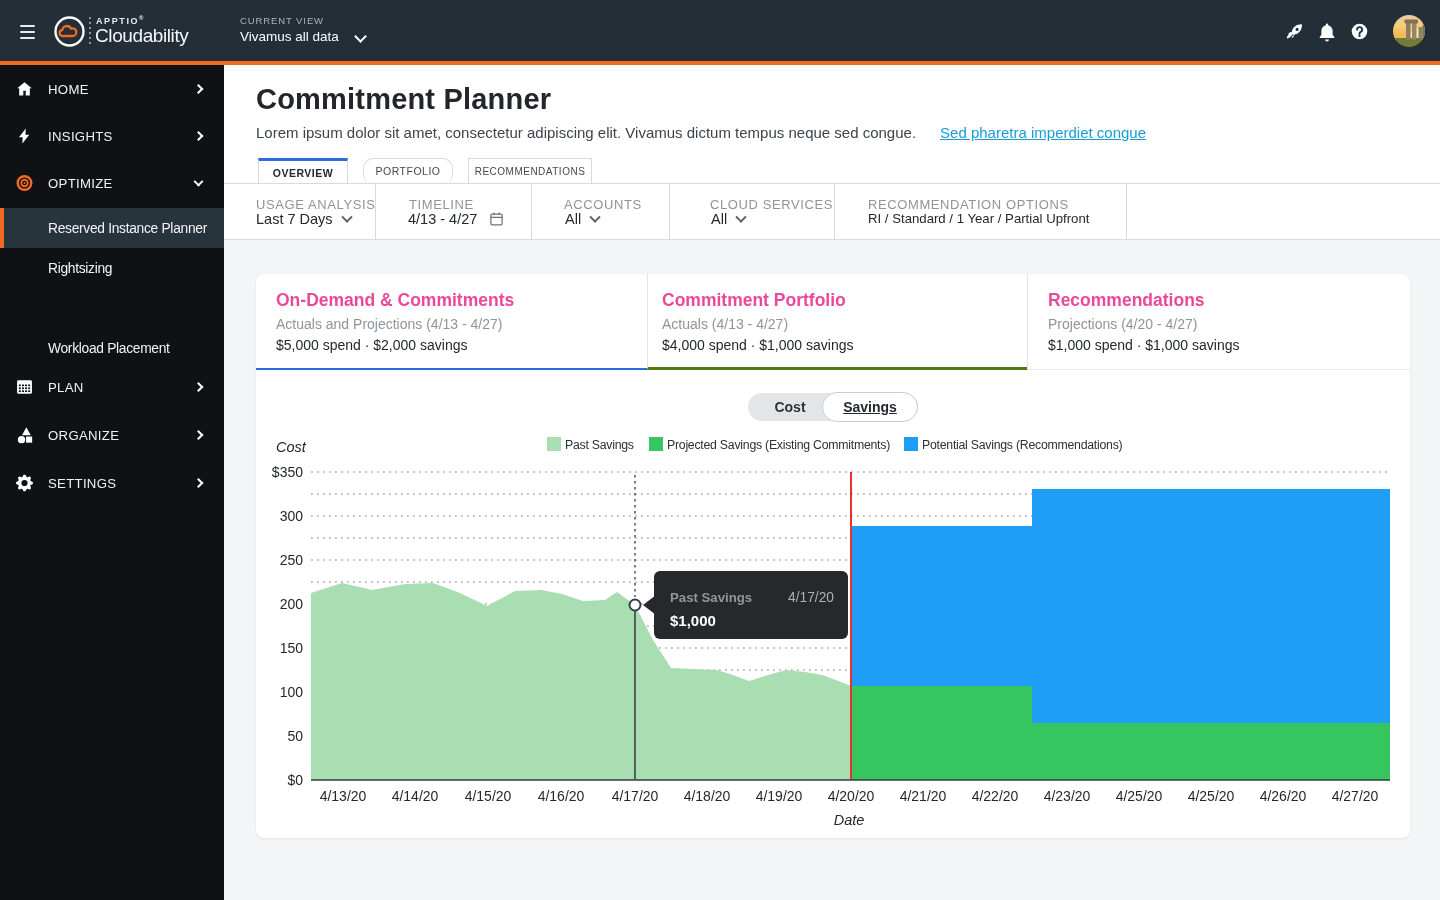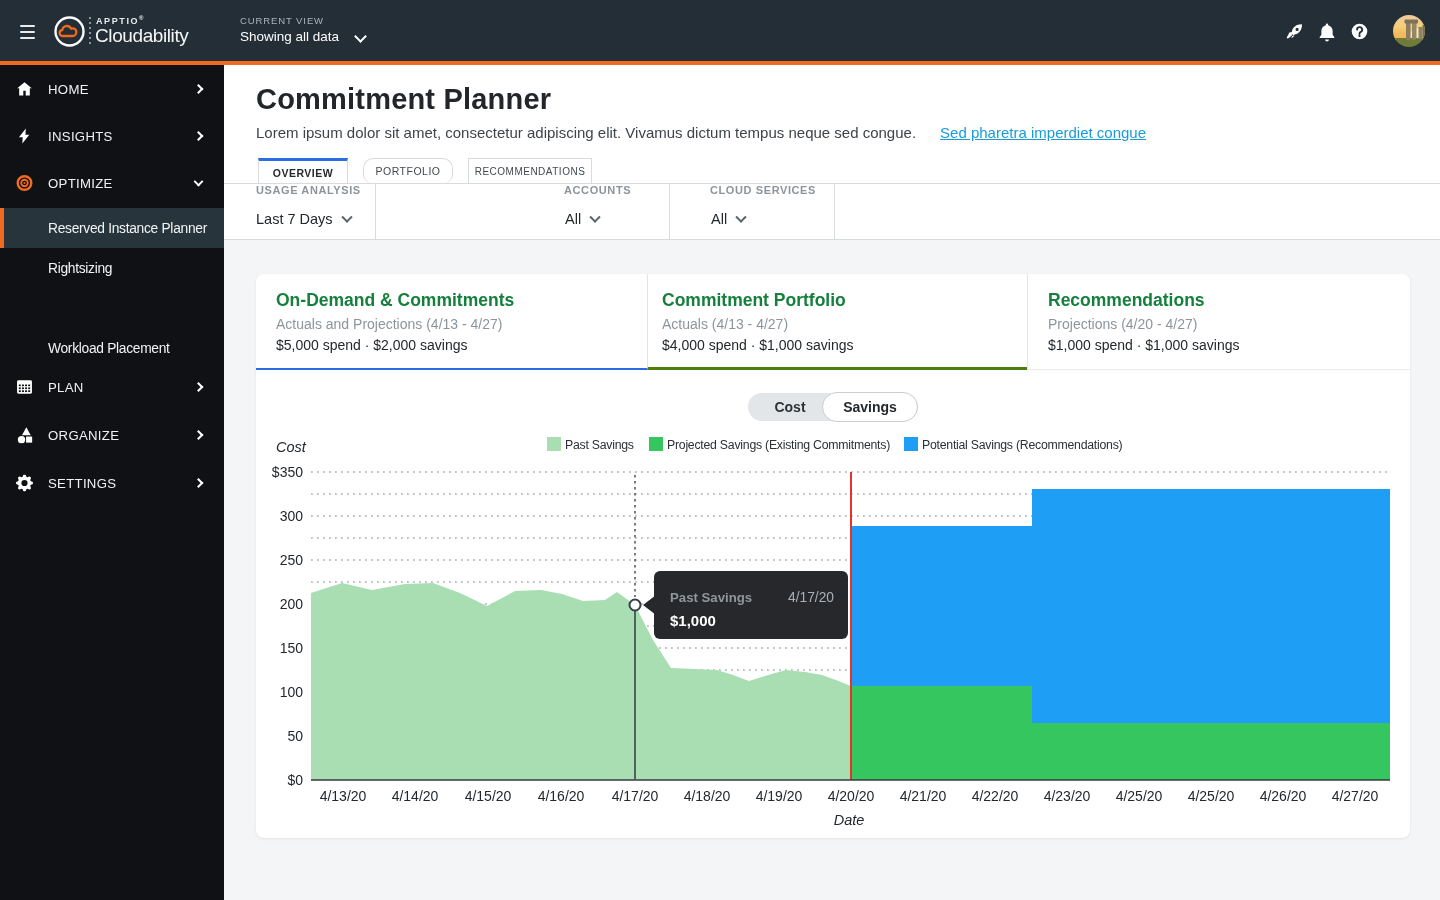--- a/index.html
+++ b/index.html
@@ -43,59 +43,59 @@
 
 
 .tab { position:absolute; top:93px; height:26px; background:#fff; border:1px solid #d8dbde; border-bottom:none; font-size:10.5px; letter-spacing:0.5px; color:#43494e; text-align:center; line-height:25px; }
 #tab1 { left:34px; width:90px; border-top:3px solid #2c6ce0; color:#24292d; font-weight:bold; height:25px; z-index:3; }
 #tab2 { left:139px; width:90px;border-radius:10px; }
 #tab3 { left:244px; width:124px; font-size:10px; }
 
 
 #filterbar { position:absolute; left:0; top:118px; width:1216px; height:57px; border-top:1px solid #d8dbde; border-bottom:1px solid #d8dbde; background:#fff; }
 .fsec { position:absolute; top:0; height:100%; border-right:1px solid #d8dbde; }
-.flabel { position:absolute; top:0; font-size:11px; letter-spacing:0.6px; color:#8d959b; white-space:nowrap;font-weight:bold; }
+.flabel { position:absolute; top:13px; font-size:13px; letter-spacing:0.6px; color:#8d959b; white-space:nowrap; }
 .fvalue { position:absolute; top:27px; font-size:14.5px; color:#23282c; white-space:nowrap; }
 .chev-dn-g { display:inline-block; width:8px; height:8px; border-right:2px solid #5b646b; border-bottom:2px solid #5b646b; transform:rotate(45deg) translate(-2px,-2px); margin-left:10px; }
 
 
 #grayarea { position:absolute; left:0; top:175px; width:1216px; height:660px; background:#f3f5f6; }
 #card { position:absolute; left:32px; top:34px; width:1154px; height:564px; background:#fff; border-radius:8px; box-shadow:0 1px 3px rgba(0,0,0,0.08); }
 .statcol { position:absolute; top:0; height:96px; }
-.statcol h3 { font-size:17.5px; color:#15803d; position:absolute; left:20px; top:16px; white-space:nowrap; }
+.statcol h3 { font-size:17.5px; color:#ec4899; position:absolute; left:20px; top:16px; white-space:nowrap; }
 .statcol .sub { position:absolute; left:20px; top:42px; font-size:14px; color:#8d959b; white-space:nowrap; }
 .statcol .amt { position:absolute; left:20px; top:63px; font-size:14px; color:#23282c; white-space:nowrap; }
 #stat1 { left:0; width:391px; border-bottom:2.5px solid #2c6ce0; }
 #stat2 { left:391px; width:380px; border-left:1px solid #e2e5e8; border-bottom:3px solid #4d7c0f; } #stat2 h3,#stat2 .sub,#stat2 .amt { left:14px; }
 #stat3 { left:771px; width:383px; border-left:1px solid #e2e5e8; border-bottom:1px solid #e9ebec; }
 
 
 #toggle { position:absolute; left:492px; top:119px; width:170px; height:28px; background:#e3e6e9; border-radius:14px; }
 #toggle .cost { position:absolute; left:0; top:0; width:84px; height:28px; line-height:28px; text-align:center; font-size:14px; font-weight:bold; color:#2c3236; }
-#toggle .sav { position:absolute; left:74px; top:-1px; width:96px; height:30px; line-height:28px; text-align:center; font-size:14px; font-weight:bold; color:#23282c; background:#fff; border:1px solid #c7cdd2; border-radius:15px; }
+#toggle .sav { position:absolute; left:74px; top:-1px; width:96px; height:30px; line-height:28px; text-align:center; font-size:14px; font-weight:bold; color:#23282c; background:#fff; border:1px solid #c7cdd2; border-radius:15px;text-decoration:underline; }
 </style>
 </head>
 <body>
 
 <div id="topbar">
   <div class="orange"></div>
   <div id="hamb">
       <div></div>
       <div></div>
       <div></div>
     </div>
   <svg id="logo" width="31" height="31" viewBox="0 0 31 31">
     <circle cx="15.5" cy="15.5" r="14" fill="none" stroke="#fbfbfb" stroke-width="2.4"></circle>
     <path d="M9 20 C6.8 20 5.6 18.6 5.6 17 C5.6 15.5 6.7 14.3 8.3 14.2 C8.5 11.8 10.5 10 12.9 10 C14.8 10 16.4 11.1 17.2 12.7 C17.7 12.5 18.2 12.4 18.7 12.4 C20.7 12.4 22.3 13.9 22.3 15.9 C22.3 18 20.7 20 18.6 20 Z" fill="none" stroke="#f06a21" stroke-width="2.3" stroke-linejoin="round"></path>
   </svg>
   <div id="dotline"></div>
   <div id="apptio">APPTIO<sup>®</sup></div>
   <div id="cloudability">Cloudability</div>
   <div id="curview">CURRENT VIEW</div>
-  <div id="showall">Showing all data</div>
+  <div id="showall">Vivamus all data</div>
   <span id="viewchev" class="chev-dn-w"></span>
   <svg class="abs" style="left:1285px;top:22px;" width="19" height="19" viewBox="0 0 24 24">
     <path d="M9.4 15.6 C7.6 13.8 8.6 12.6 9 11 C10.2 6.4 15 2.6 21.4 3 C21.8 9.4 17.6 14.4 13.2 15.5 C11.7 15.8 11 17.2 9.4 15.6 Z M15.3 7.4 a2 2 0 1 0 .01 4 a2 2 0 0 0 -.01 -4 Z" fill="#fcfdfd" fill-rule="evenodd"></path>
     <path d="M9.1 14.6 C7.4 17.3 4.2 20.2 3.3 19.9 C2.6 19.5 5.3 16 8 13.7 L9.1 14.6 Z" fill="none" stroke="#fcfdfd" stroke-width="1.8" stroke-linejoin="round"></path>
     <path d="M7.4 12.6 C5.5 12.9 4.5 14.1 4.2 16.1 C6.2 15.8 7.2 14.7 7.4 12.6 Z M11.6 16.8 C11.3 18.8 10.2 19.8 8.2 20.1 C8.5 18.1 9.6 17.1 11.6 16.8 Z" fill="#fcfdfd"></path>
   </svg>
   <svg class="abs" style="left:1318px;top:22px;" width="18" height="20" viewBox="0 0 24 26" fill="#fcfdfd">
     <path d="M12 1.5c.8 0 1.5.7 1.5 1.5v1c3.4.7 6 3.7 6 7.4v5.1l2.2 3.2c.3.5 0 1.3-.7 1.3H3c-.7 0-1-.8-.7-1.3l2.2-3.2v-5.1c0-3.7 2.6-6.7 6-7.4v-1c0-.8.7-1.5 1.5-1.5z"></path>
     <path d="M9.5 23h5a2.5 2.5 0 01-5 0z"></path>
   </svg>
@@ -205,27 +205,40 @@
   <div id="subtitle">Lorem ipsum dolor sit amet, consectetur adipiscing elit. Vivamus dictum tempus neque sed congue.<a href="#">Sed pharetra imperdiet congue</a></div>
   <div class="tab" id="tab1">OVERVIEW</div>
   <div class="tab" id="tab2">PORTFOLIO</div>
   <div class="tab" id="tab3">RECOMMENDATIONS</div>
 
   <div id="filterbar">
     <div class="fsec" style="left:0;width:152px;">
       <span class="flabel" style="left:32px;">USAGE ANALYSIS</span>
       <span class="fvalue" style="left:32px;">Last 7 Days<span class="chev-dn-g"></span></span>
     </div>
+    <div class="fsec" style="left:152px;width:156px;">
+      <span class="flabel" style="left:33px;">TIMELINE</span>
+      <span class="fvalue" style="left:32px;">4/13 - 4/27
+        <svg style="margin-left:8px;vertical-align:-2px;" width="15" height="15" viewBox="0 0 24 24" fill="none" stroke="#6c757c" stroke-width="2">
+            <rect x="3" y="5" width="18" height="17" rx="2"></rect>
+            <path d="M3 10h18M8 2.5V6.5M16 2.5V6.5"></path>
+          </svg>
+      </span>
+    </div>
     <div class="fsec" style="left:308px;width:138px;">
       <span class="flabel" style="left:32px;">ACCOUNTS</span>
       <span class="fvalue" style="left:33px;">All<span class="chev-dn-g"></span></span>
     </div>
     <div class="fsec" style="left:446px;width:165px;">
       <span class="flabel" style="left:40px;text-align:right;">CLOUD SERVICES</span>
       <span class="fvalue" style="left:41px;">All<span class="chev-dn-g"></span></span>
+    </div>
+    <div class="fsec" style="left:611px;width:292px;">
+      <span class="flabel" style="left:33px;">RECOMMENDATION OPTIONS</span>
+      <span class="fvalue" style="left:33px;font-size:13.2px;">RI / Standard / 1 Year / Partial Upfront</span>
     </div>
   </div>
 
   <div id="grayarea">
     <div id="card">
       <div class="statcol" id="stat1">
         <h3>On-Demand &amp; Commitments</h3>
         <div class="sub">Actuals and Projections (4/13 - 4/27)</div>
         <div class="amt">$5,000 spend · $2,000 savings</div>
       </div>

